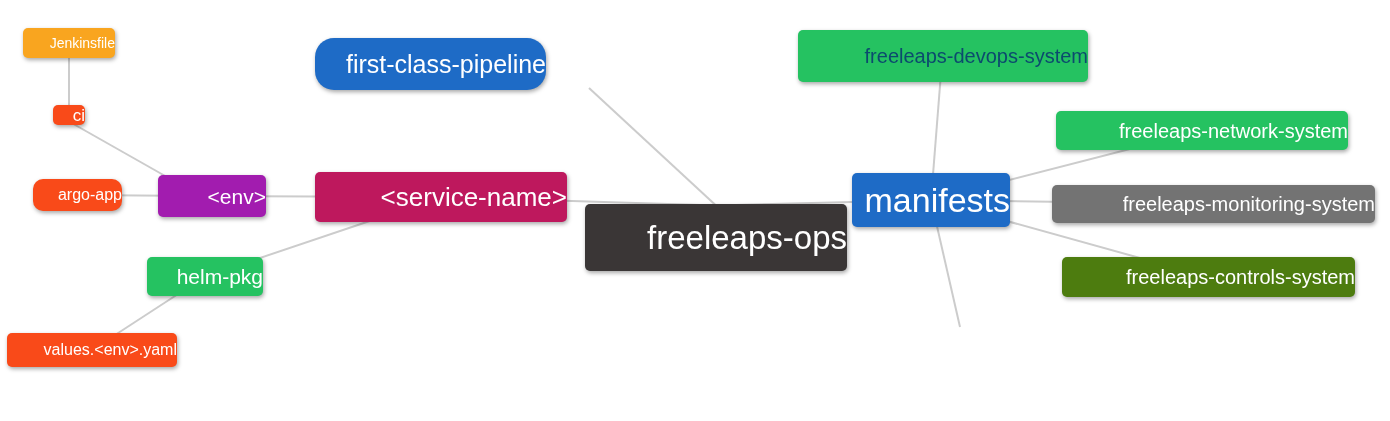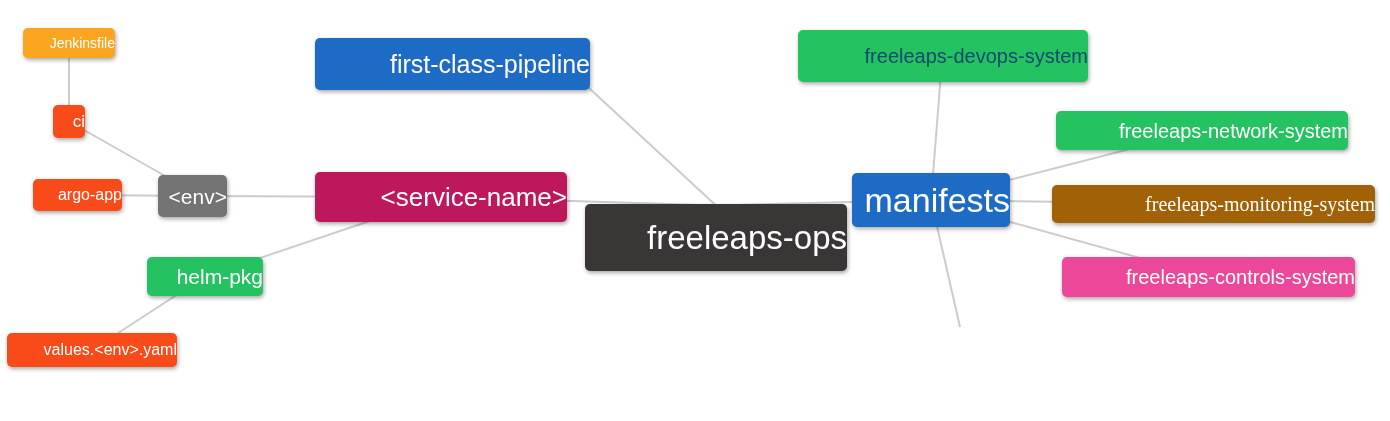--- a/index.html
+++ b/index.html
@@ -64,53 +64,53 @@
       <line x1="931" y1="200" x2="943" y2="47.5" stroke="#cccccc" stroke-width="2"></line>
       <line x1="931" y1="200" x2="1202" y2="130.5" stroke="#cccccc" stroke-width="2"></line>
       <line x1="931" y1="200" x2="1213.5" y2="204" stroke="#cccccc" stroke-width="2"></line>
       <line x1="931" y1="200" x2="1208.5" y2="277" stroke="#cccccc" stroke-width="2"></line>
       <line x1="931" y1="200" x2="960" y2="327" stroke="#cccccc" stroke-width="2"></line>
     </svg>
   <div class="node-layer">
       <div class="node" style="left: 23px; top: 28px; width: 92px; height: 30px; background: rgb(249, 165, 31); font-size: 14px; color: rgb(255, 255, 255);">
         <span class="node-label">Jenkinsfile</span>
       </div>
-      <div class="node" style="left: 53px; top: 105px; width: 32px; height: 33px; background: rgb(249, 74, 25); font-size: 17px; color: rgb(255, 255, 255);">
+      <div class="node" style="left: 53px; top: 105px; width: 32px; height: 20px; background: rgb(249, 74, 25); font-size: 17px; color: rgb(255, 255, 255);">
         <span class="node-label">ci</span>
       </div>
-      <div class="node" style="left: 33px; top: 179px; width: 89px; height: 32px; background: rgb(249, 74, 25); font-size: 16px; color: rgb(255, 255, 255);">
+      <div class="node" style="left: 33px; top: 179px; width: 89px; height: 32px; background: rgb(249, 74, 25); font-size: 16px; color: rgb(255, 255, 255); border-radius: 10px;">
         <span class="node-label">argo-app</span>
       </div>
-      <div class="node" style="left: 158px; top: 175px; width: 69px; height: 42px; background: #737373; font-size: 21px; color: rgb(255, 255, 255);">
+      <div class="node" style="left: 158px; top: 175px; width: 108px; height: 42px; background: #a21caf; font-size: 21px; color: rgb(255, 255, 255);">
         <span class="node-label">&lt;env&gt;</span>
       </div>
       <div class="node" style="left: 147px; top: 257px; width: 116px; height: 39px; background: rgb(37, 194, 97); font-size: 21px; color: rgb(255, 255, 255);">
         <span class="node-label">helm-pkg</span>
       </div>
       <div class="node" style="left: 7px; top: 333px; width: 170px; height: 34px; background: rgb(249, 74, 25); font-size: 16px; color: rgb(255, 255, 255);">
         <span class="node-label">values.&lt;env&gt;.yaml</span>
       </div>
-      <div class="node" style="left: 315px; top: 38px; width: 275px; height: 52px; background: rgb(30, 107, 198); font-size: 25px; color: rgb(255, 255, 255);">
+      <div class="node" style="left: 315px; top: 38px; width: 231px; height: 52px; background: rgb(30, 107, 198); font-size: 25px; color: rgb(255, 255, 255); border-radius: 19px;">
         <span class="node-label">first-class-pipeline</span>
       </div>
       <div class="node" style="left: 315px; top: 172px; width: 252px; height: 50px; background: #be185d; font-size: 26px; color: rgb(255, 255, 255);">
         <span class="node-label">&lt;service-name&gt;</span>
       </div>
       <div class="node" style="left: 585px; top: 172px; width: 262px; height: 67px; background: rgb(58, 54, 54); font-size: 33px; color: rgb(255, 255, 255); margin-top: 32px;">
         <span class="node-label">freeleaps-ops</span>
       </div>
       <div class="node" style="left: 852px; top: 173px; width: 158px; height: 54px; background: rgb(30, 107, 198); font-size: 34px; color: rgb(255, 255, 255);">
         <span class="node-label">manifests</span>
       </div>
       <div class="node" style="left: 798px; top: 30px; width: 290px; height: 52px; background: rgb(37, 194, 97); font-size: 20px; color: #0c4a6e;">
         <span class="node-label">freeleaps-devops-system</span>
       </div>
       <div class="node" style="left: 1056px; top: 111px; width: 292px; height: 39px; background: rgb(37, 194, 97); font-size: 20px; color: rgb(255, 255, 255);">
         <span class="node-label">freeleaps-network-system</span>
       </div>
-      <div class="node" style="left: 1052px; top: 185px; width: 323px; height: 38px; background: #a16207; font-size: 20px; color: rgb(255, 255, 255); font-family: Liberation Serif, serif;">
+      <div class="node" style="left: 1052px; top: 185px; width: 323px; height: 38px; background: #737373; font-size: 20px; color: rgb(255, 255, 255);">
         <span class="node-label">freeleaps-monitoring-system</span>
       </div>
-      <div class="node" style="left: 1062px; top: 257px; width: 293px; height: 40px; background: #ec4899; font-size: 20px; color: rgb(255, 255, 255);">
+      <div class="node" style="left: 1062px; top: 257px; width: 293px; height: 40px; background: #4d7c0f; font-size: 20px; color: rgb(255, 255, 255);">
         <span class="node-label">freeleaps-controls-system</span>
       </div>
     </div>
 </div>
 
 </body></html>

